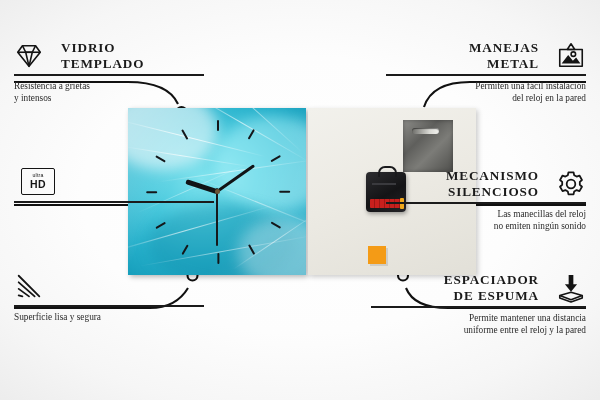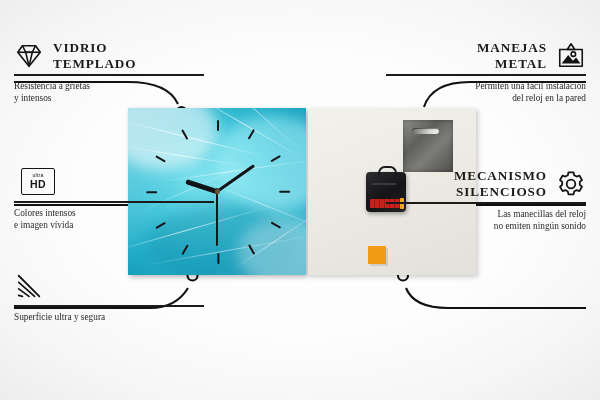--- a/index.html
+++ b/index.html
@@ -12,21 +12,21 @@
     position:relative;width:600px;height:400px;
     background:
       radial-gradient(ellipse 520px 330px at 300px 195px,#ffffff 0%,#fdfdfd 42%,#f6f6f6 66%,#ececec 86%,#e6e6e6 100%);
   }
 
   
   #wires{position:absolute;inset:0;width:600px;height:400px;}
 
   
   .feat{position:absolute;}
-  .feat .row{display:flex;align-items:center;gap:9px;}
+  .feat .row{display:flex;align-items:center;gap:17px;}
   .feat.left .row{justify-content:flex-start;}
   .feat.right .row{justify-content:flex-end;}
   .ttl{
     font-size:13.2px;letter-spacing:.9px;color:#1b1b1b;
     line-height:1.18;font-weight:700;text-transform:uppercase;
     white-space:pre-line;
   }
   .feat.left .ttl{text-align:left;}
   .feat.right .ttl{text-align:right;}
   .rule{height:1.6px;background:#1b1b1b;margin:3px 0 4px 0;}
@@ -191,39 +191,37 @@
   <div class="feat left" style="left:14px;top:168px;width:200px;">
     <div class="row">
       <span class="ico" style="width:34px;padding-left:7px;">
         <span class="hdbox">
           <span class="u">ultra</span>
           <span class="h">HD</span>
         </span>
       </span>
     </div>
     <div class="rule"></div>
-    <div class="desc">Colores intensos
-e imagen vívida</div>
   </div>
 
   <div class="feat left" style="left:14px;top:272px;width:190px;">
     <div class="row">
       <span class="ico">
         <svg viewBox="0 0 32 32">
             <g fill="none" stroke="#141414" stroke-width="1.9" stroke-linecap="round">
           <path d="M5 4 L27 26"></path>
               <path d="M5 11 L22 26"></path>
               <path d="M5 18 L16 26"></path>
               <path d="M5 25 L9 26"></path>
         </g>
           </svg>
       </span>
     </div>
     <div class="rule"></div>
-    <div class="desc">Superficie ultra y segura</div>
+    <div class="desc">Superficie lisa y segura</div>
   </div>
 
   <div class="feat right" style="right:14px;top:40px;width:200px;">
     <div class="row">
       <span class="ttl">MANEJAS
 METAL</span>
       <span class="ico">
         <svg viewBox="0 0 32 32">
             <g fill="none" stroke="#141414" stroke-width="1.7" stroke-linejoin="round">
           <rect x="4" y="9" width="24" height="18"></rect>
@@ -250,14 +248,32 @@
           <circle cx="16" cy="16" r="4.6"></circle>
         </g>
           </svg>
       </span>
     </div>
     <div class="rule"></div>
     <div class="desc">Las manecillas del reloj
 no emiten ningún sonido</div>
   </div>
 
+  <div class="feat right" style="right:14px;top:272px;width:215px;">
+    <div class="row">
+      <span class="ttl">ESPACIADOR
+DE ESPUMA</span>
+      <span class="ico">
+        <svg viewBox="0 0 32 32">
+            <g fill="none" stroke="#141414" stroke-width="1.7" stroke-linejoin="round">
+          <path d="M13.5 2 h5 v10 h4 L16 20 L9.5 12 h4 Z" fill="#141414" stroke="none"></path>
+          <path d="M16 20.5 L28 24 L16 28.5 L4 24 Z"></path>
+          <path d="M4 24 v2.6 L16 31 l12-4.4 V24"></path>
+        </g>
+          </svg>
+      </span>
+    </div>
+    <div class="rule"></div>
+    <div class="desc">Permite mantener una distancia
+uniforme entre el reloj y la pared</div>
+  </div>
 
 </div>
 
 </body></html>

